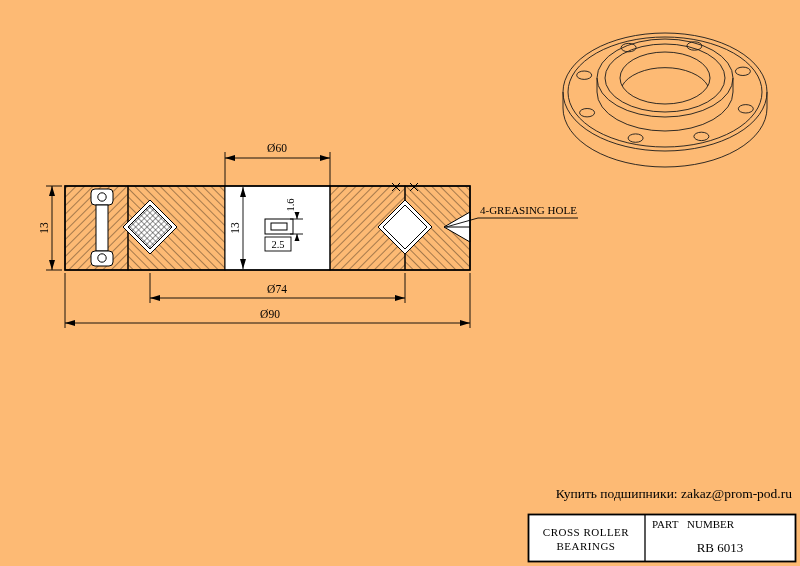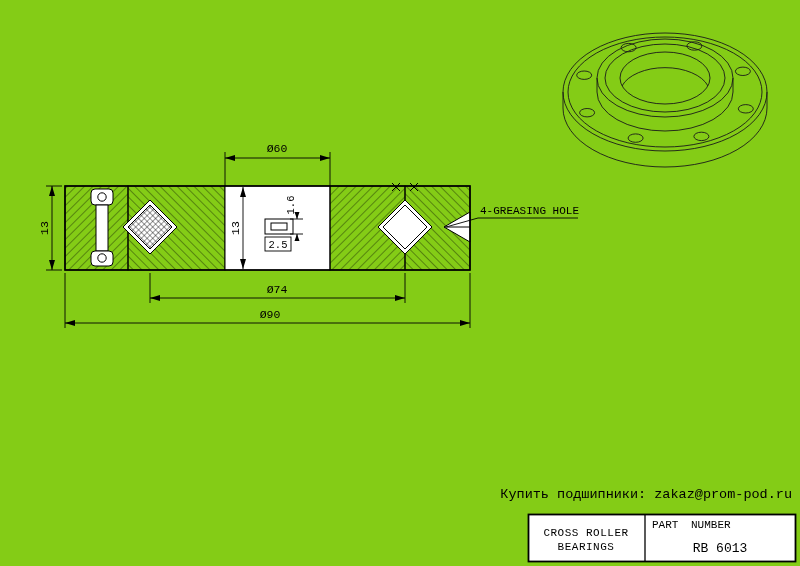--- a/index.html
+++ b/index.html
@@ -1,20 +1,20 @@
 <!DOCTYPE html>
 <html><head>
 <meta charset="utf-8">
 <style>
   html,body{margin:0;padding:0;background:#ffffff;}
   .page{
     position:relative;
     width:800px;height:566px;
-    background:#84cc16;
-    font-family:Liberation Mono, monospace;
+    background:#fdba74;
+    font-family:Liberation Serif, serif;
     overflow:hidden;
     text-align:right;
   }
   svg{position:absolute;left:0;top:0;}
   text{fill:#000000;}
   .dim-text{font-size:11.5px;}
   .dim-text-small{font-size:10.5px;}
   .label-text{font-size:11px;}
   .footer-text{font-size:13.5px;}
   .tb-product{font-size:11px;letter-spacing:.5px;}

